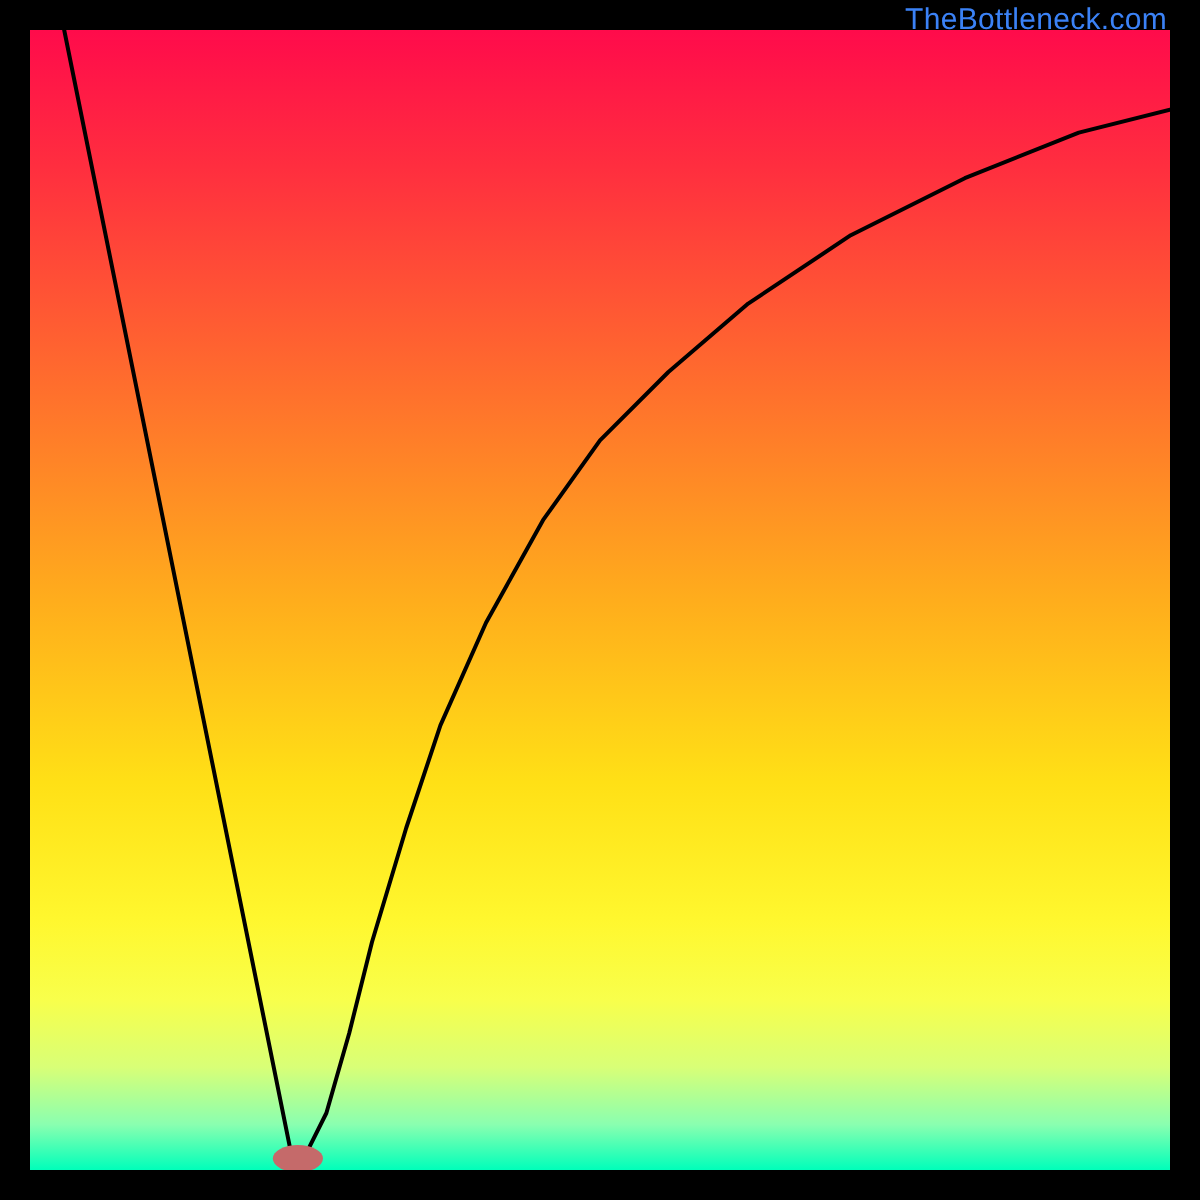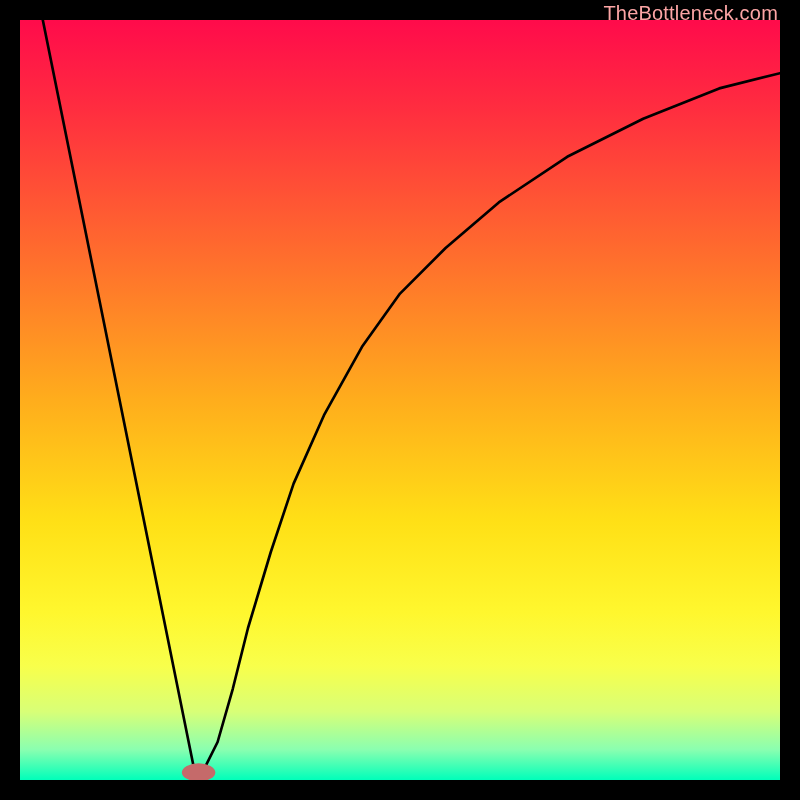--- a/index.html
+++ b/index.html
@@ -22,21 +22,21 @@
     top: 20px;
     left: 20px;
     width: 760px;
     height: 760px;
     overflow: hidden;
   }
   .watermark {
     position: absolute;
     top: 2px;
     right: 22px;
-    color: #fca5a5;
+    color: #3b82f6;
     font-size: 20px;
     font-weight: 400;
     letter-spacing: 0.2px;
   }
   svg { display: block; }
 </style>
 </head>
 <body>
 
 <div class="frame">

